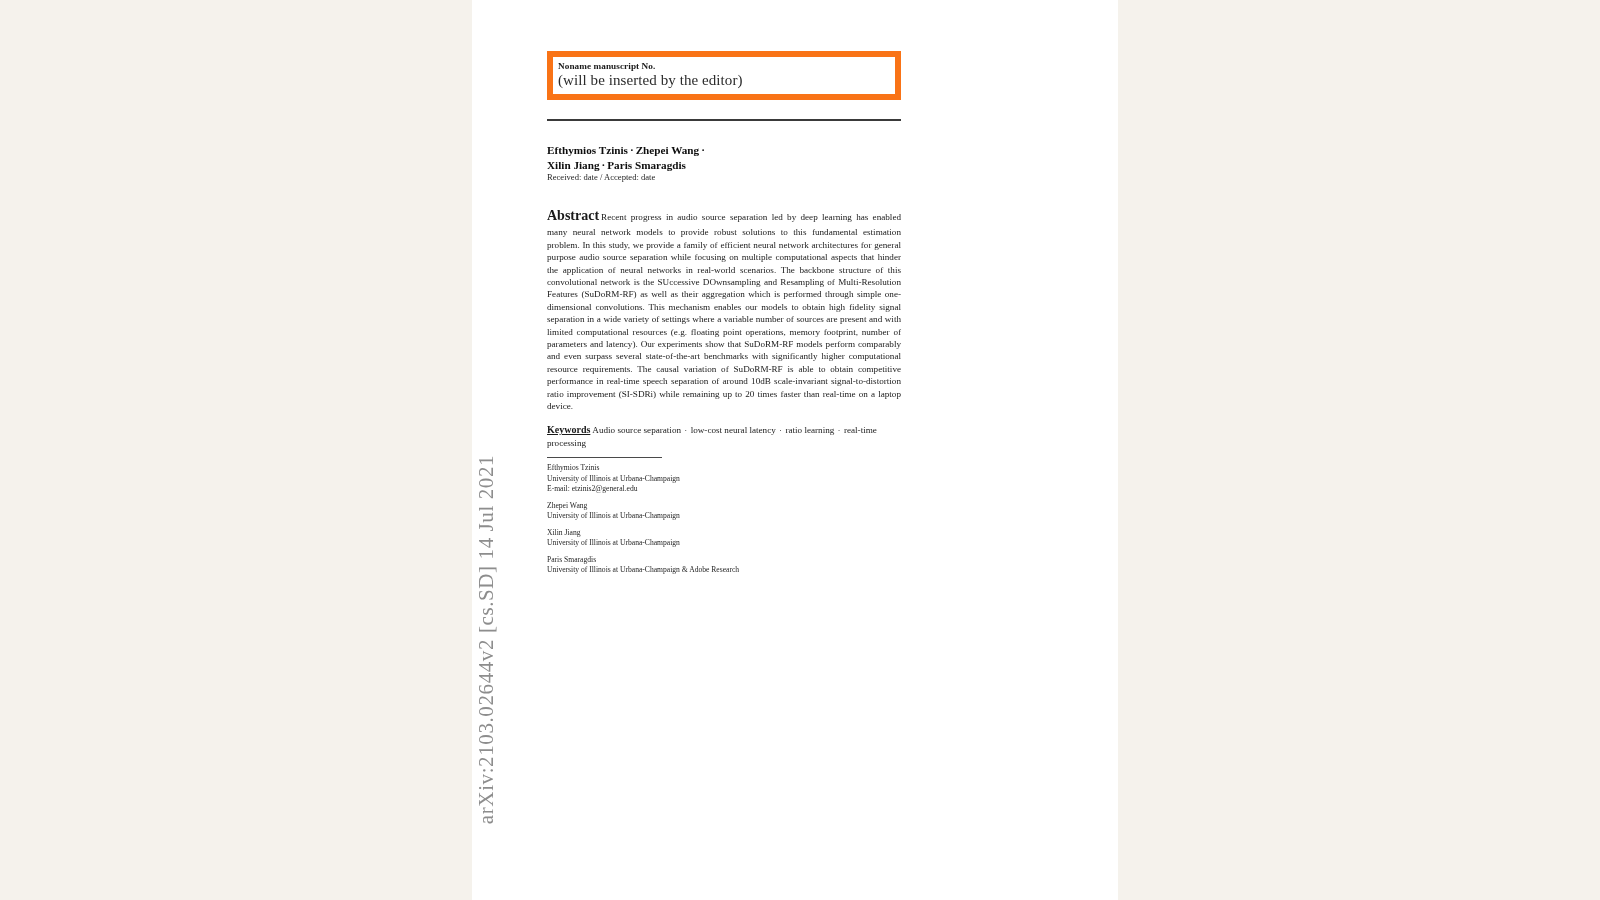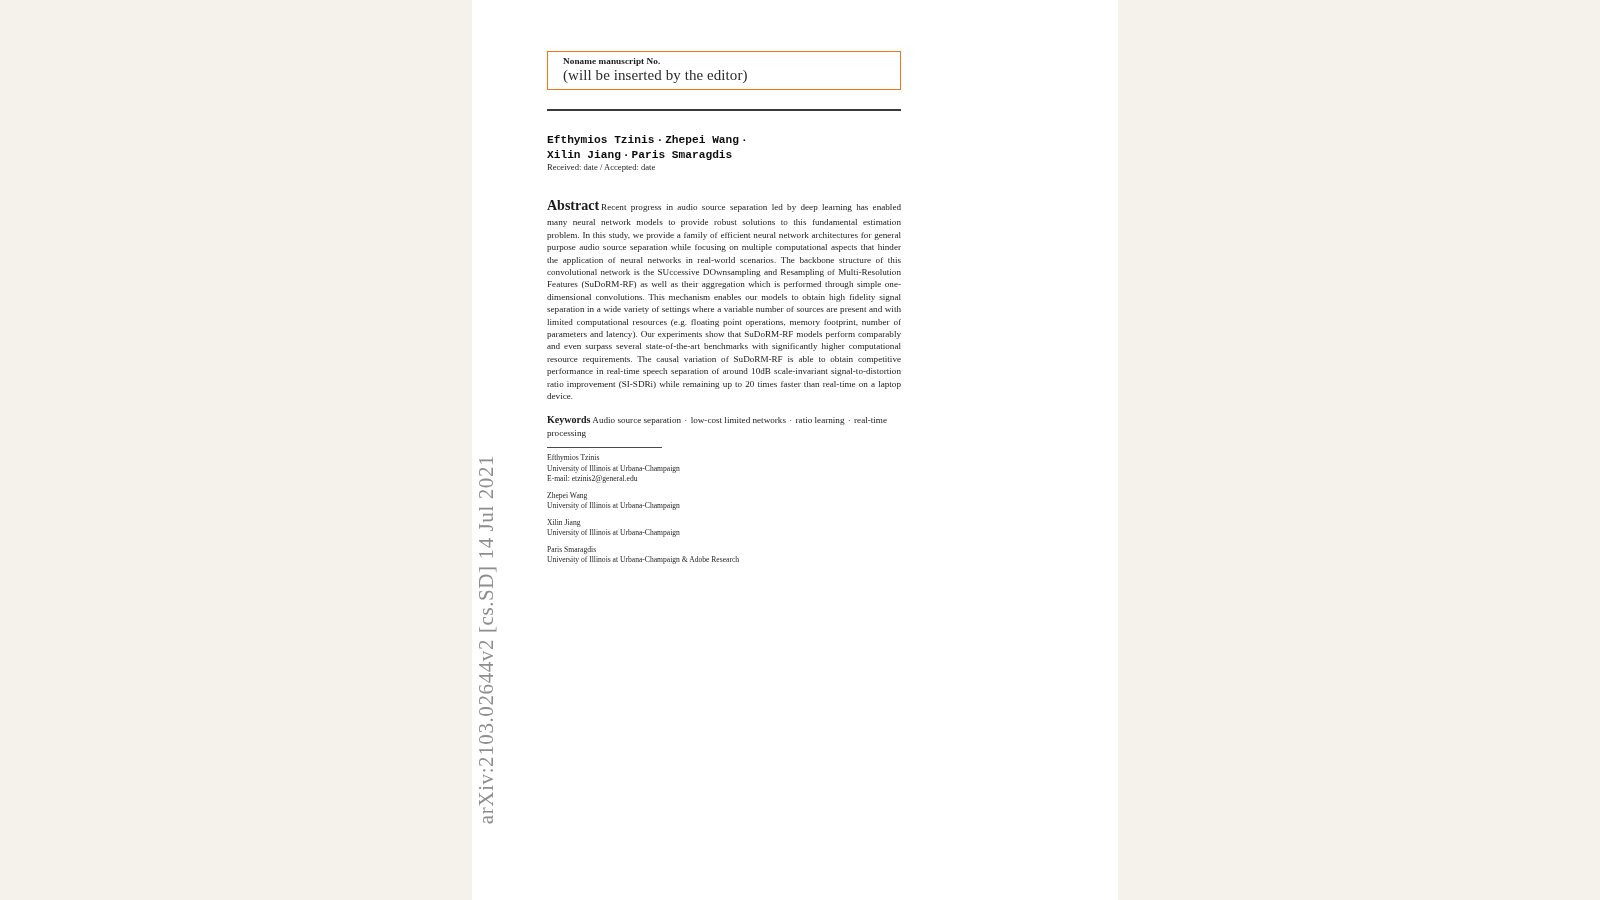--- a/index.html
+++ b/index.html
@@ -55,22 +55,22 @@
   #content {
     position: absolute;
     left: 75px;
     top: 0;
     width: 354px;
   }
 
   
   .manuscript-box {
     margin-top: 51px;
-    border: 1px solid #f97316;
-    padding: 4px 5px 5px 15px;
+    border: 6px solid #f97316;
+    padding: 4px 5px 5px 5px;
     line-height: 1.16;
   }
   .manuscript-line-1 {
     font-weight: bold;
     font-size: 9.2px;
     color: #1a1a1a;
     letter-spacing: 0.08px;
   }
   .manuscript-line-2 {
     font-size: 15px;
@@ -94,21 +94,20 @@
     letter-spacing: -0.05px;
   }
 
   
   .author-block {
     margin-top: 22px;
     font-size: 11.2px;
     font-weight: bold;
     line-height: 1.31;
     color: #0d0d0d;
-    font-family: Liberation Mono, monospace;
   }
   .author-block .sep {
     font-weight: bold;
     padding: 0 2px;
   }
 
   
   .received-line {
     font-size: 8.6px;
     color: #262626;
@@ -134,20 +133,21 @@
     margin-top: 11px;
     font-size: 9.15px;
     line-height: 1.355;
     text-align: left;
     color: #1a1a1a;
   }
   .keywords .lead {
     font-weight: bold;
     font-size: 10px;
     margin-right: 2px;
+    text-decoration: underline;
   }
   .keywords .kw-sep {
     padding: 0 1px;
   }
 
   
   .footnote-rule {
     margin-top: 8px;
     width: 115px;
     border-top: 1px solid #4a4a4a;
@@ -199,21 +199,21 @@
         <span>Xilin Jiang</span><span class="sep">·</span><span>Paris Smaragdis</span>
       </div>
 
       <div class="received-line">Received: date / Accepted: date</div>
 
       <div class="abstract">
         <span class="lead">Abstract</span><span>Recent progress in audio source separation led by deep learning has enabled many neural network models to provide robust solutions to this fundamental estimation problem. In this study, we provide a family of efficient neural network architectures for general purpose audio source separation while focusing on multiple computational aspects that hinder the application of neural networks in real-world scenarios. The backbone structure of this convolutional network is the SUccessive DOwnsampling and Resampling of Multi-Resolution Features (SuDoRM-RF) as well as their aggregation which is performed through simple one-dimensional convolutions. This mechanism enables our models to obtain high fidelity signal separation in a wide variety of settings where a variable number of sources are present and with limited computational resources (e.g. floating point operations, memory footprint, number of parameters and latency). Our experiments show that SuDoRM-RF models perform comparably and even surpass several state-of-the-art benchmarks with significantly higher computational resource requirements. The causal variation of SuDoRM-RF is able to obtain competitive performance in real-time speech separation of around 10dB scale-invariant signal-to-distortion ratio improvement (SI-SDRi) while remaining up to 20 times faster than real-time on a laptop device.</span>
       </div>
 
       <div class="keywords">
-        <span class="lead">Keywords</span><span id="keywords-list"><span>Audio source separation</span><span class="kw-sep"> · </span><span>low-cost limited networks</span><span class="kw-sep"> · </span><span>ratio learning</span><span class="kw-sep"> · </span><span>real-time processing</span></span>
+        <span class="lead">Keywords</span><span id="keywords-list"><span>Audio source separation</span><span class="kw-sep"> · </span><span>low-cost neural latency</span><span class="kw-sep"> · </span><span>ratio learning</span><span class="kw-sep"> · </span><span>real-time processing</span></span>
       </div>
 
       <div class="footnote-rule"></div>
 
       <div class="affiliations" id="affiliations">
           <div class="affil-group">
             <div class="affil-name">Efthymios Tzinis</div>
             <div class="affil-org">University of Illinois at Urbana-Champaign</div>
             <div class="affil-email">E-mail: etzinis2@general.edu</div>
           </div>

